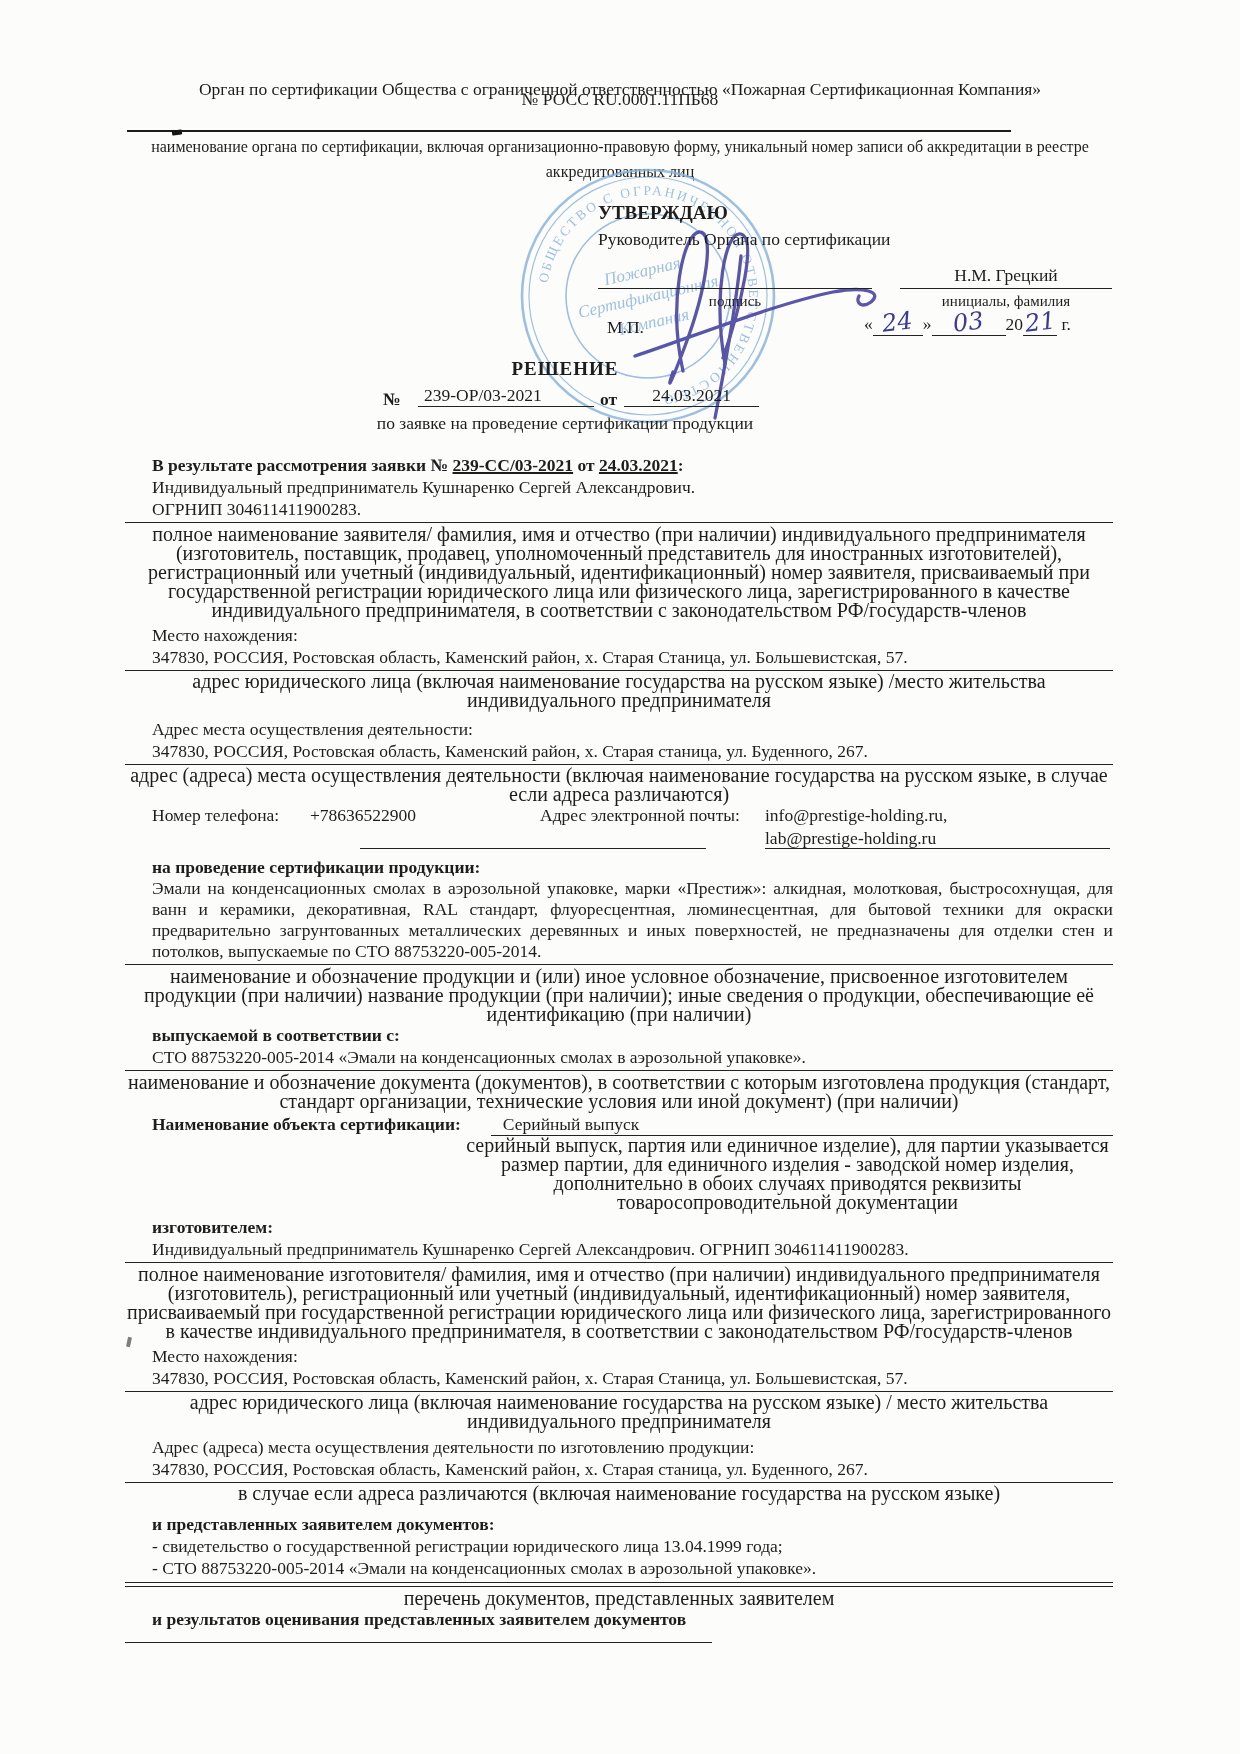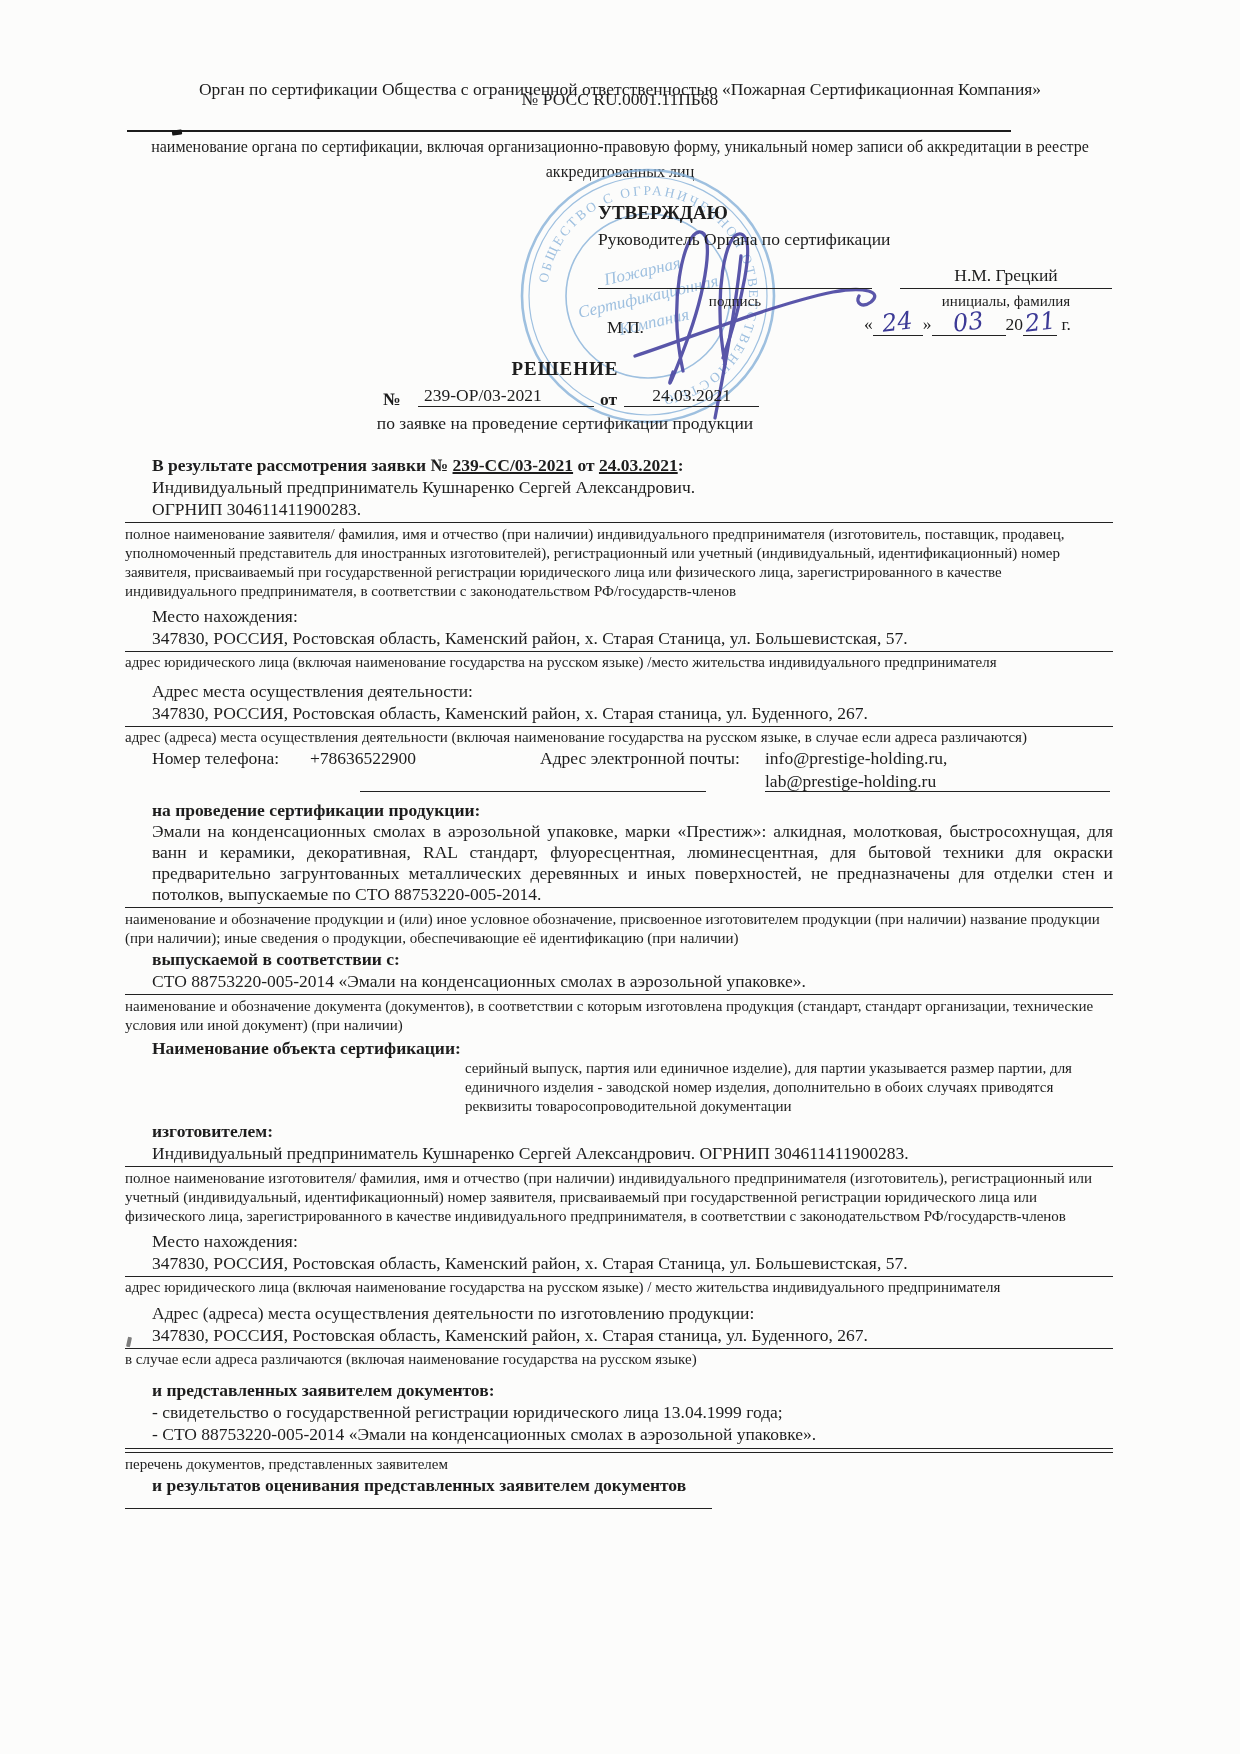--- a/index.html
+++ b/index.html
@@ -6,21 +6,21 @@
   .page{
     position:relative;width:1240px;height:1754px;margin:0 auto;
     background:#fcfcfb;overflow:hidden;
     font-family:"Liberation Serif","DejaVu Serif",serif;color:#1d1d1d;
   }
   .abs{position:absolute;}
   .c{text-align:center;}
   .b{font-weight:bold;}
   .t{font-size:17.5px;line-height:22px;}
   .t16{font-size:16px;line-height:25px;}
-  .sm{font-size:15px;line-height:19px;text-align:left;}
+  .sm{font-size:20px;line-height:19px;text-align:center;}
   .hr{border-top:1.7px solid #222;margin-top:2px;}
   .hr2{border-top:1.6px solid #222;border-bottom:1.6px solid #222;height:3px;margin-top:3px;}
   .uline{text-decoration:underline;text-decoration-thickness:1.5px;}
   .pad{padding-left:27px;}
   .field{border-bottom:1.6px solid #222;}
   .body{position:absolute;left:125px;top:448px;width:988px;}
   .hand{
     font-family:"DejaVu Serif",serif;font-style:italic;color:#3c3a96;
     font-size:24px;display:inline-block;transform:rotate(-7deg);line-height:20px;
   }
@@ -129,20 +129,21 @@
     <div class="sm" style="margin-top:2px;">наименование и обозначение продукции и (или) иное условное обозначение, присвоенное изготовителем продукции (при наличии) название продукции (при наличии); иные сведения о продукции, обеспечивающие её идентификацию (при наличии)</div>
 
     <div class="t b pad">выпускаемой в соответствии с:</div>
     <div class="t pad">СТО 88753220-005-2014 «Эмали на конденсационных смолах в аэрозольной упаковке».</div>
     <div class="hr"></div>
     <div class="sm" style="margin-top:2px;">наименование и обозначение документа (документов), в соответствии с которым изготовлена продукция (стандарт, стандарт организации, технические условия или иной документ) (при наличии)</div>
 
 
     <div style="display:flex;align-items:flex-start;margin-top:2px;">
       <span class="t b pad" style="white-space:nowrap;">Наименование объекта сертификации:</span>
+      <span class="t field" style="flex:1;margin-left:30px;padding-left:12px;">Серийный выпуск</span>
     </div>
     <div class="sm" style="margin-left:340px;width:645px;">серийный выпуск, партия или единичное изделие), для партии указывается размер партии, для единичного изделия - заводской номер изделия, дополнительно в обоих случаях приводятся реквизиты товаросопроводительной документации</div>
 
     <div class="t b pad" style="margin-top:4px;">изготовителем:</div>
     <div class="t pad">Индивидуальный предприниматель Кушнаренко Сергей Александрович. ОГРНИП 304611411900283.</div>
     <div class="hr"></div>
     <div class="sm" style="margin-top:2px;">полное наименование изготовителя/ фамилия, имя и отчество (при наличии) индивидуального предпринимателя (изготовитель), регистрационный или учетный (индивидуальный, идентификационный) номер заявителя, присваиваемый при государственной регистрации юридического лица или физического лица, зарегистрированного в качестве индивидуального предпринимателя, в соответствии с законодательством РФ/государств-членов</div>
 
     <div class="t pad" style="margin-top:4px;">Место нахождения:</div>
     <div class="t pad">347830, РОССИЯ, Ростовская область, Каменский район, х. Старая Станица, ул. Большевистская, 57.</div>

